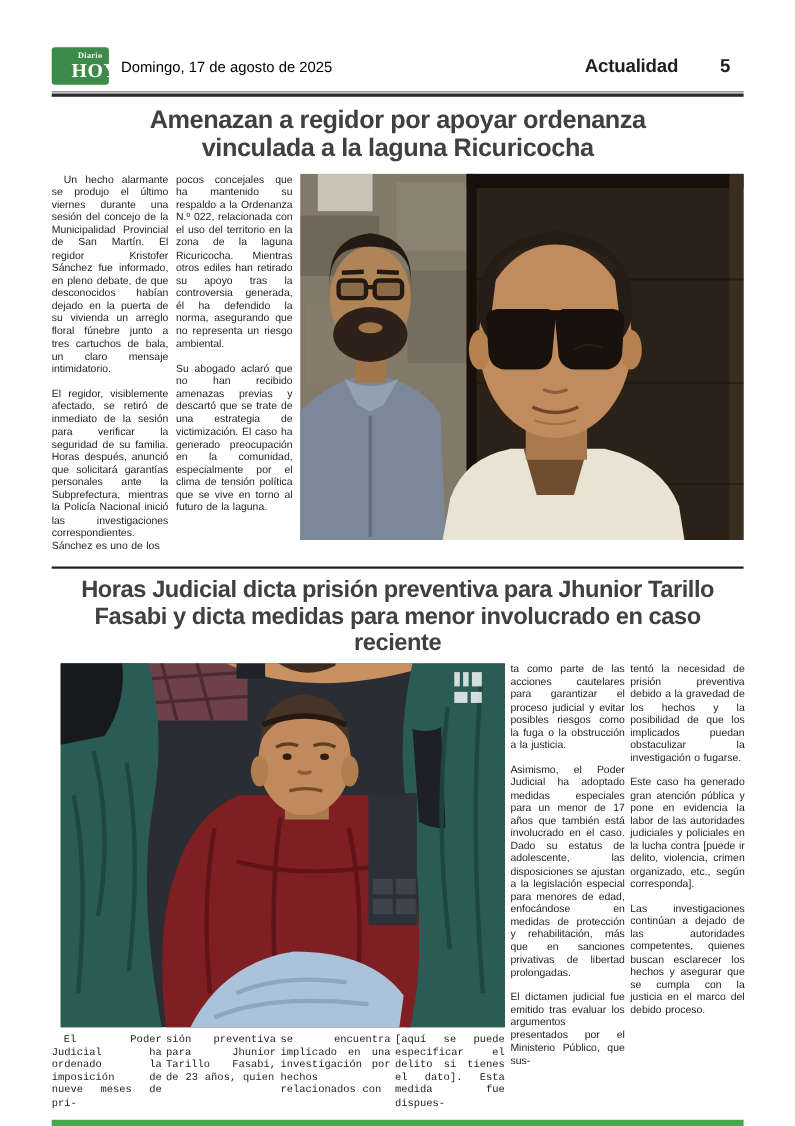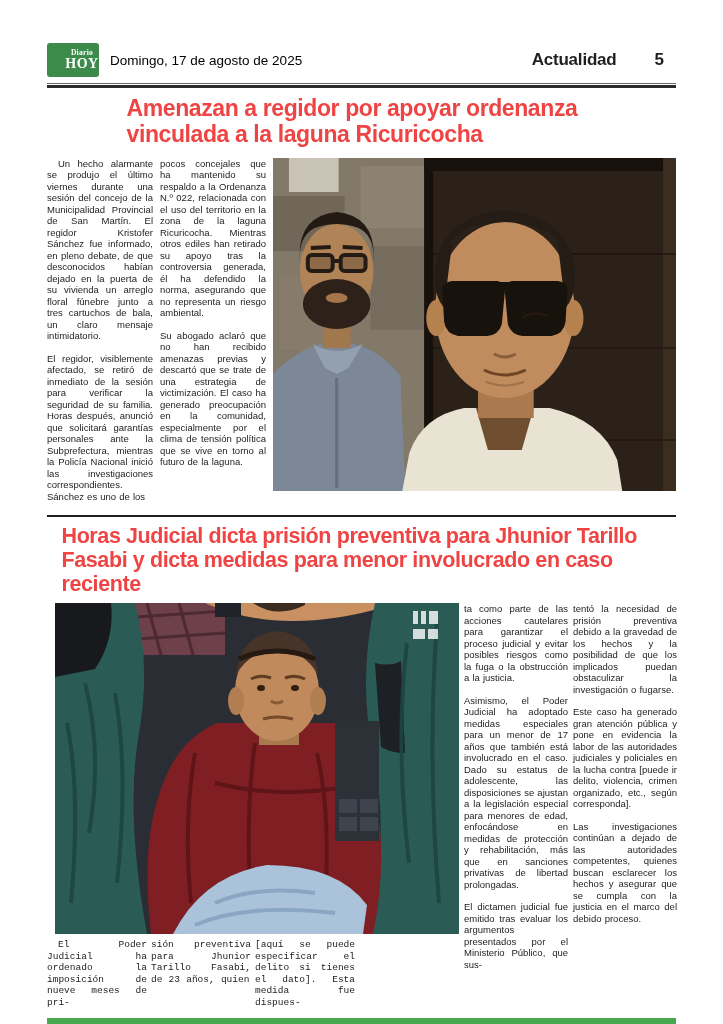--- a/index.html
+++ b/index.html
@@ -13,32 +13,32 @@
 
   
   .masthead { display:flex; align-items:center; height:36px; }
   .logo {
     width:52px; height:34px; background:var(--logo_green,#3d8b4a);
     border-radius:3px; color:#fff; text-align:center;
     font-family:"Liberation Serif", serif; font-weight:bold;
     display:flex; flex-direction:column; justify-content:center; line-height:1;padding-left:18px;
   }
   .logo .logo-top { font-size:7.5px; letter-spacing:.3px; }
-  .logo .logo-main { font-size:14px; letter-spacing:.5px; }
+  .logo .logo-main { font-size:18px; letter-spacing:.5px; }
   .masthead .date { margin-left:11px; font-size:13.5px; color:#000000; }
   .masthead .spacer { flex:1; }
   .masthead .section { font-size:17px; font-weight:bold; letter-spacing:-.2px; }
   .masthead .pageno { font-size:17px; font-weight:bold; margin-left:38px; margin-right:12px; }
   .head-rule { margin-top:5px; }
   .head-rule .r1 { height:1px; background:#6a6a6a; }
   .head-rule .r2 { height:3px; background:var(--rule,#2b2b2b); margin-top:1px; }
 
   
   .headline {
-    text-align:left; font-weight:bold; color:#ef4444;
+    text-align:center; font-weight:bold; color:#404040;
     letter-spacing:-.4px; line-height:1.12;
   }
   .headline1 { font-size:23px; margin:8px auto 10px; max-width:470px; }
   .headline2 { font-size:21.5px; margin:7px auto 7px; max-width:600px; }
 
   
   .bodytext p {
     font-size:9.5px; line-height:11.5px; text-align:justify;
     color:#1c1c1c; margin-bottom:11px; word-spacing:.5px;
   }
@@ -238,20 +238,21 @@
                 <rect x="366" y="8" width="5" height="13"></rect>
               <rect x="374" y="8" width="9" height="13"></rect>
               <rect x="358" y="26" width="12" height="10"></rect>
                 <rect x="373" y="26" width="10" height="10"></rect>
             </g>
           </svg>
         </div>
         <div class="a2-bottom bodytext">
           <p class="indent">El Poder Judicial ha ordenado la imposición de nueve meses de pri-</p>
           <p>sión preventiva para Jhunior Tarillo Fasabi, de 23 años, quien</p>
+          <p>se encuentra implicado en una investigación por hechos relacionados con</p>
           <p>[aquí se puede especificar el delito si tienes el dato]. Esta medida fue dispues-</p>
         </div>
       </div>
       <div class="col bodytext">
         <p>ta como parte de las acciones cautelares para garantizar el proceso judicial y evitar posibles riesgos como la fuga o la obstrucción a la justicia.</p>
         <p>Asimismo, el Poder Judicial ha adoptado medidas especiales para un menor de 17 años que también está involucrado en el caso. Dado su estatus de adolescente, las disposiciones se ajustan a la legislación especial para menores de edad, enfocándose en medidas de protección y rehabilitación, más que en sanciones privativas de libertad prolongadas.</p>
         <p>El dictamen judicial fue emitido tras evaluar los argumentos presentados por el Ministerio Público, que sus-</p>
       </div>
       <div class="col bodytext">
         <p>tentó la necesidad de prisión preventiva debido a la gravedad de los hechos y la posibilidad de que los implicados puedan obstaculizar la investigación o fugarse.</p>

